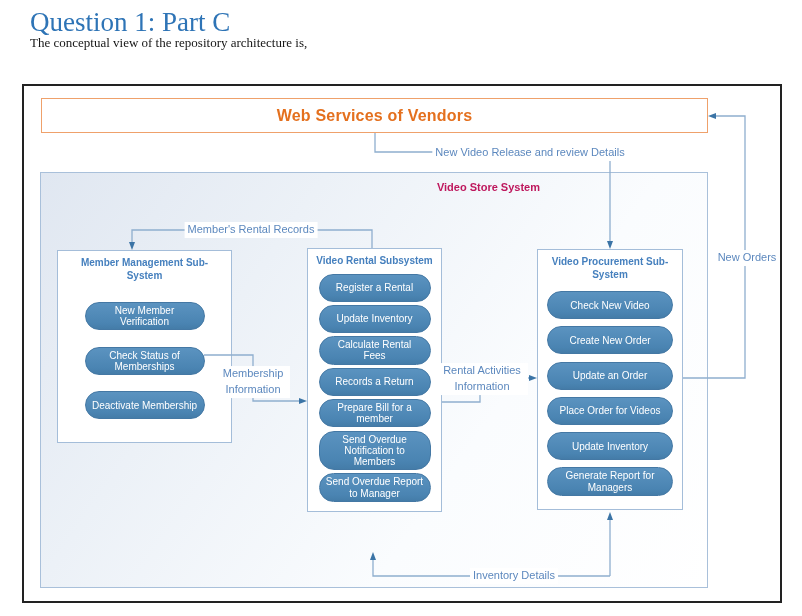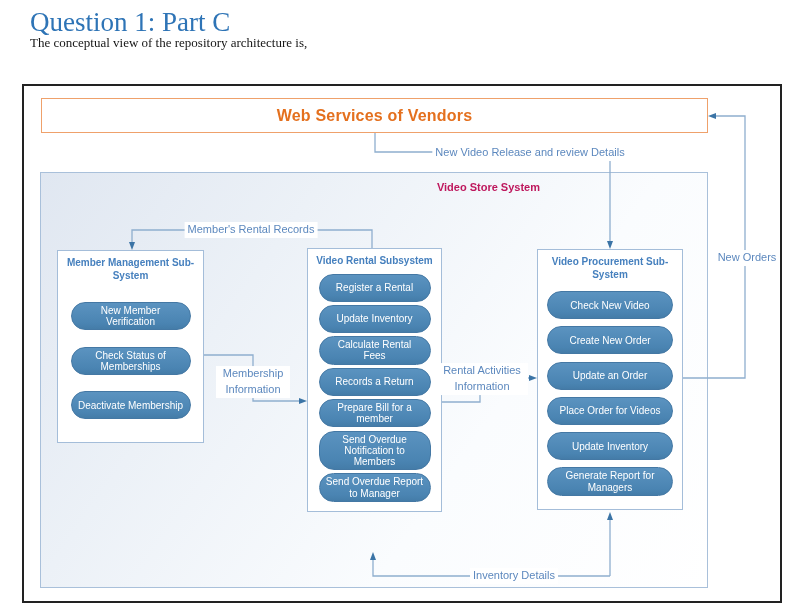--- a/index.html
+++ b/index.html
@@ -29,21 +29,21 @@
   .subsys { position:absolute; background:#fff; border:1px solid #A4BDD9;
     display:flex; flex-direction:column; z-index:2; }
   .subsys-title { margin-top:6px; padding:0 6px; text-align:center; font-size:10px;
     font-weight:bold; color:#4680BE; line-height:1.25; }
   .pills { flex:1; display:flex; flex-direction:column; align-items:center;
     justify-content:space-evenly; padding:3px 0 6px; }
   .pill { display:flex; align-items:center; justify-content:center; text-align:center;
     border-radius:15px; color:#fff; font-size:10px; line-height:1.12; padding:2px 6px;
     min-height:28px; background:linear-gradient(180deg,#5B93C0 0%, #4A84B2 78%, #447CA8 100%);
     border:1px solid #4478A4; }
-  #box-member    { left:57px;  top:250px; width:147px; height:193px; }
+  #box-member    { left:57px;  top:250px; width:175px; height:193px; }
   #box-rental    { left:307px; top:248px; width:135px; height:264px; }
   #box-procure   { left:537px; top:249px; width:146px; height:261px; }
   #box-member  .pill { width:120px; }
   #box-rental  .pill { width:112px; }
   #box-procure .pill { width:126px; }
 
   #connector-layer { position:absolute; left:0; top:0; width:802px; height:616px;
     z-index:3; pointer-events:none; }
 
   .line-label { position:absolute; z-index:4; transform:translate(-50%,-50%);

